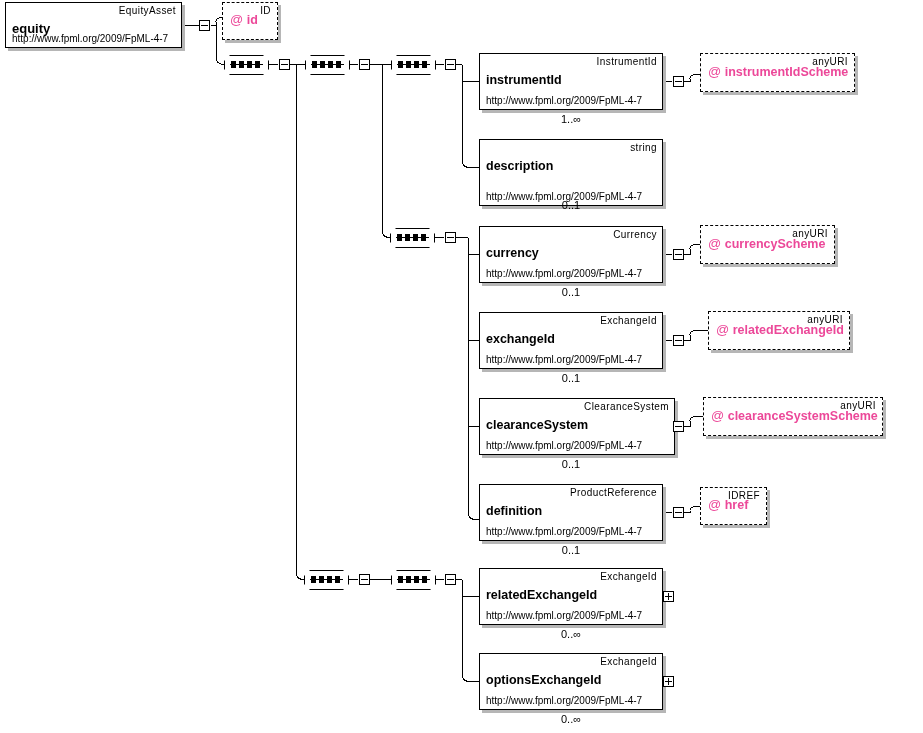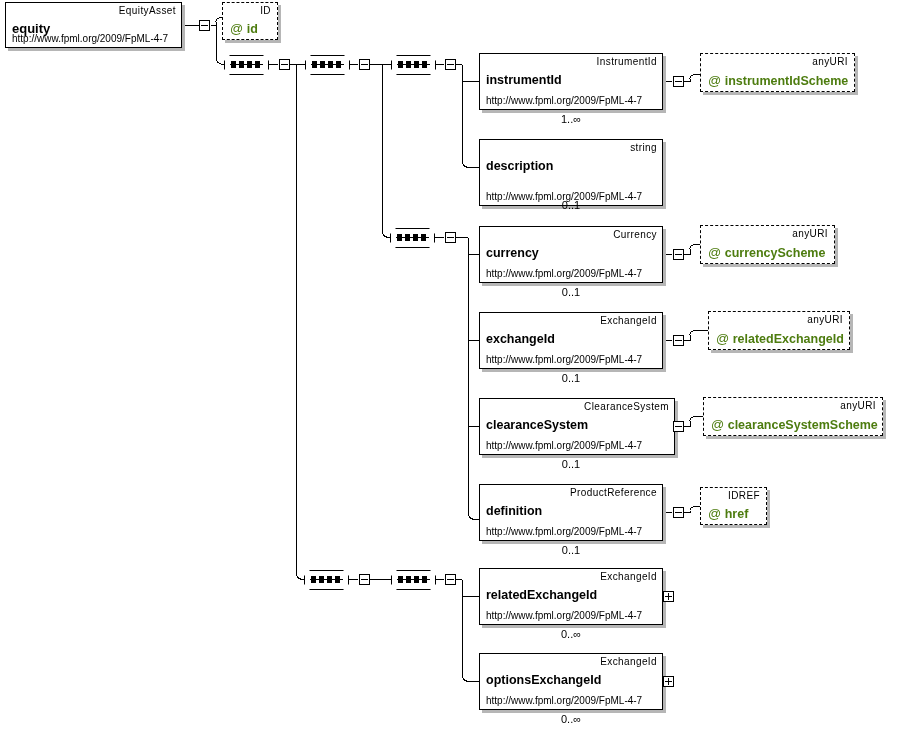--- a/index.html
+++ b/index.html
@@ -82,24 +82,24 @@
     top: 2px;
     right: 6px;
     font-size: 10px;
     color: #000000;
     letter-spacing: 0.4px;
     white-space: nowrap;
   }
   .abox .aname {
     position: absolute;
     left: 7px;
-    bottom: 3px;
+    bottom: 12px;
     font-size: 12.5px;
     font-weight: bold;
-    color: #4d7c0f;
+    color: #ec4899;
     white-space: nowrap;
   }
   .abox .aname .at {
     font-weight: normal;
     font-size: 13px;
   }
 
   
   .card {
     position: absolute;

